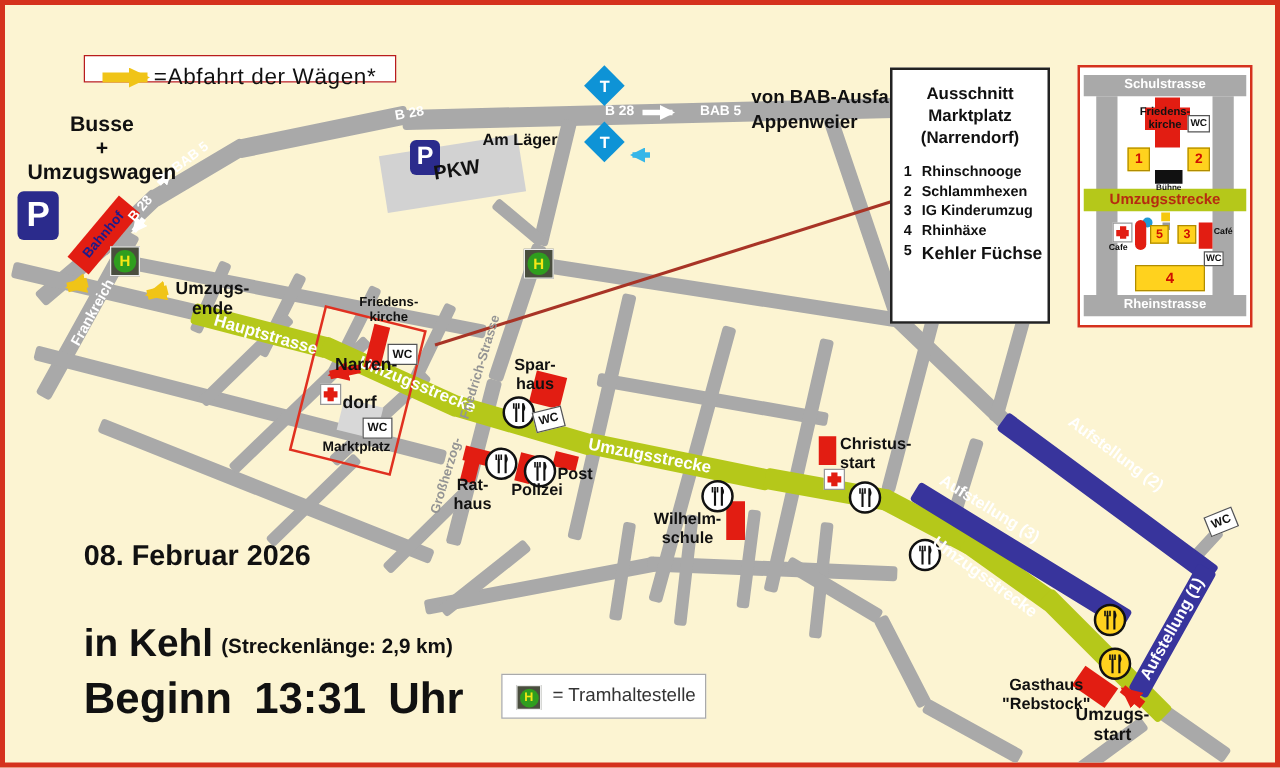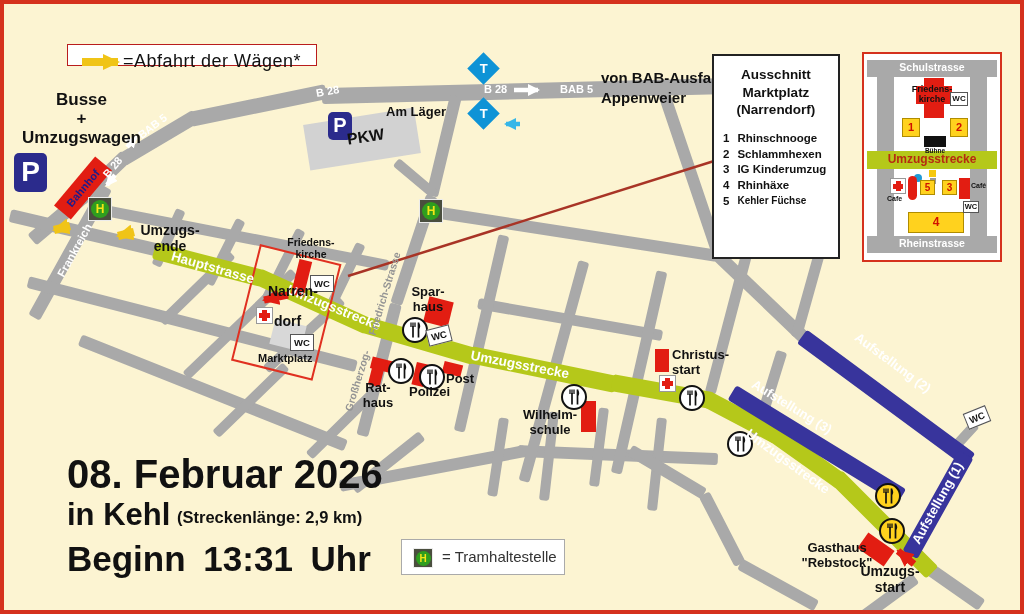--- a/index.html
+++ b/index.html
@@ -280,21 +280,21 @@
   <div class="lbl" style="left:668px;top:344px;font-size:13px">Christus-
 start</div>
   <div class="lbl wtxt" style="left:843px;top:352px;font-size:13px;transform:rotate(36.5deg)">Aufstellung (2)</div>
   <div class="lbl wtxt" style="left:742px;top:396px;font-size:13px;transform:rotate(31.5deg)">Aufstellung (3)</div>
   <div class="lbl wtxt ctr" style="left:884px;top:492px;width:100px;font-size:13px;transform:rotate(-61deg)">Aufstellung (1)</div>
   <div class="lbl ctr" style="left:794px;top:537px;width:78px;font-size:13px">Gasthaus
 "Rebstock"</div>
   <div class="lbl ctr" style="left:852px;top:560px;width:68px;font-size:14px">Umzugs-
 start</div>
 
-  <div class="lbl" style="left:63px;top:448px;font-size:40px">08. Februar 2026</div>
+  <div class="lbl" style="left:63px;top:428px;font-size:23px">08. Februar 2026</div>
   <div class="lbl" style="left:63px;top:494px;font-size:31px">in Kehl</div>
   <div class="lbl" style="left:173px;top:504px;font-size:16.5px">(Streckenlänge: 2,9 km)</div>
   <div class="lbl" style="left:63px;top:535px;font-size:35px;word-spacing:8px">Beginn  13:31 Uhr</div>
 
   <div class="panelbox" style="left:63px;top:40px;width:250px;height:22px;border:1px solid #b91c1c">
     <svg width="60" height="18" viewBox="0 0 60 18" style="position:absolute;left:10px;top:8px">
       <defs>
           <marker id="mY2" markerUnits="userSpaceOnUse" markerWidth="18" markerHeight="16" refX="15" refY="8" orient="auto">
             <path d="M0 0 L17 8 L0 16 z" fill="#f0c417"></path>
           </marker>
@@ -327,21 +327,21 @@
       <div style="display:flex;gap:8px;margin-top:3px">
           <span class="lbl" style="position:static;font-size:11.5px">3</span>
           <span class="lbl" style="position:static;font-size:11.5px">IG Kinderumzug</span>
         </div>
       <div style="display:flex;gap:8px;margin-top:3px">
           <span class="lbl" style="position:static;font-size:11.5px">4</span>
           <span class="lbl" style="position:static;font-size:11.5px">Rhinhäxe</span>
         </div>
       <div style="display:flex;gap:8px;margin-top:3px">
           <span class="lbl" style="position:static;font-size:11.5px">5</span>
-          <span class="lbl" style="position:static;font-size:10px">Kehler Füchse</span>
+          <span class="lbl" style="position:static;font-size:14px">Kehler Füchse</span>
         </div>
     </div>
   </div>
 
   <div class="panelbox" style="left:858px;top:48px;width:140px;height:210px;border:2px solid #d5311d">
     <div style="position:absolute;left:3px;top:6px;width:130px;height:17px;background:#a9a9a9"></div>
     <div class="lbl wtxt ctr" style="left:3px;top:8px;width:130px;font-size:10.5px">Schulstrasse</div>
     <div style="position:absolute;left:3px;top:182px;width:130px;height:17px;background:#a9a9a9"></div>
     <div class="lbl wtxt ctr" style="left:3px;top:184px;width:130px;font-size:10.5px">Rheinstrasse</div>
     <div style="position:absolute;left:13px;top:23px;width:17px;height:159px;background:#a9a9a9"></div>

